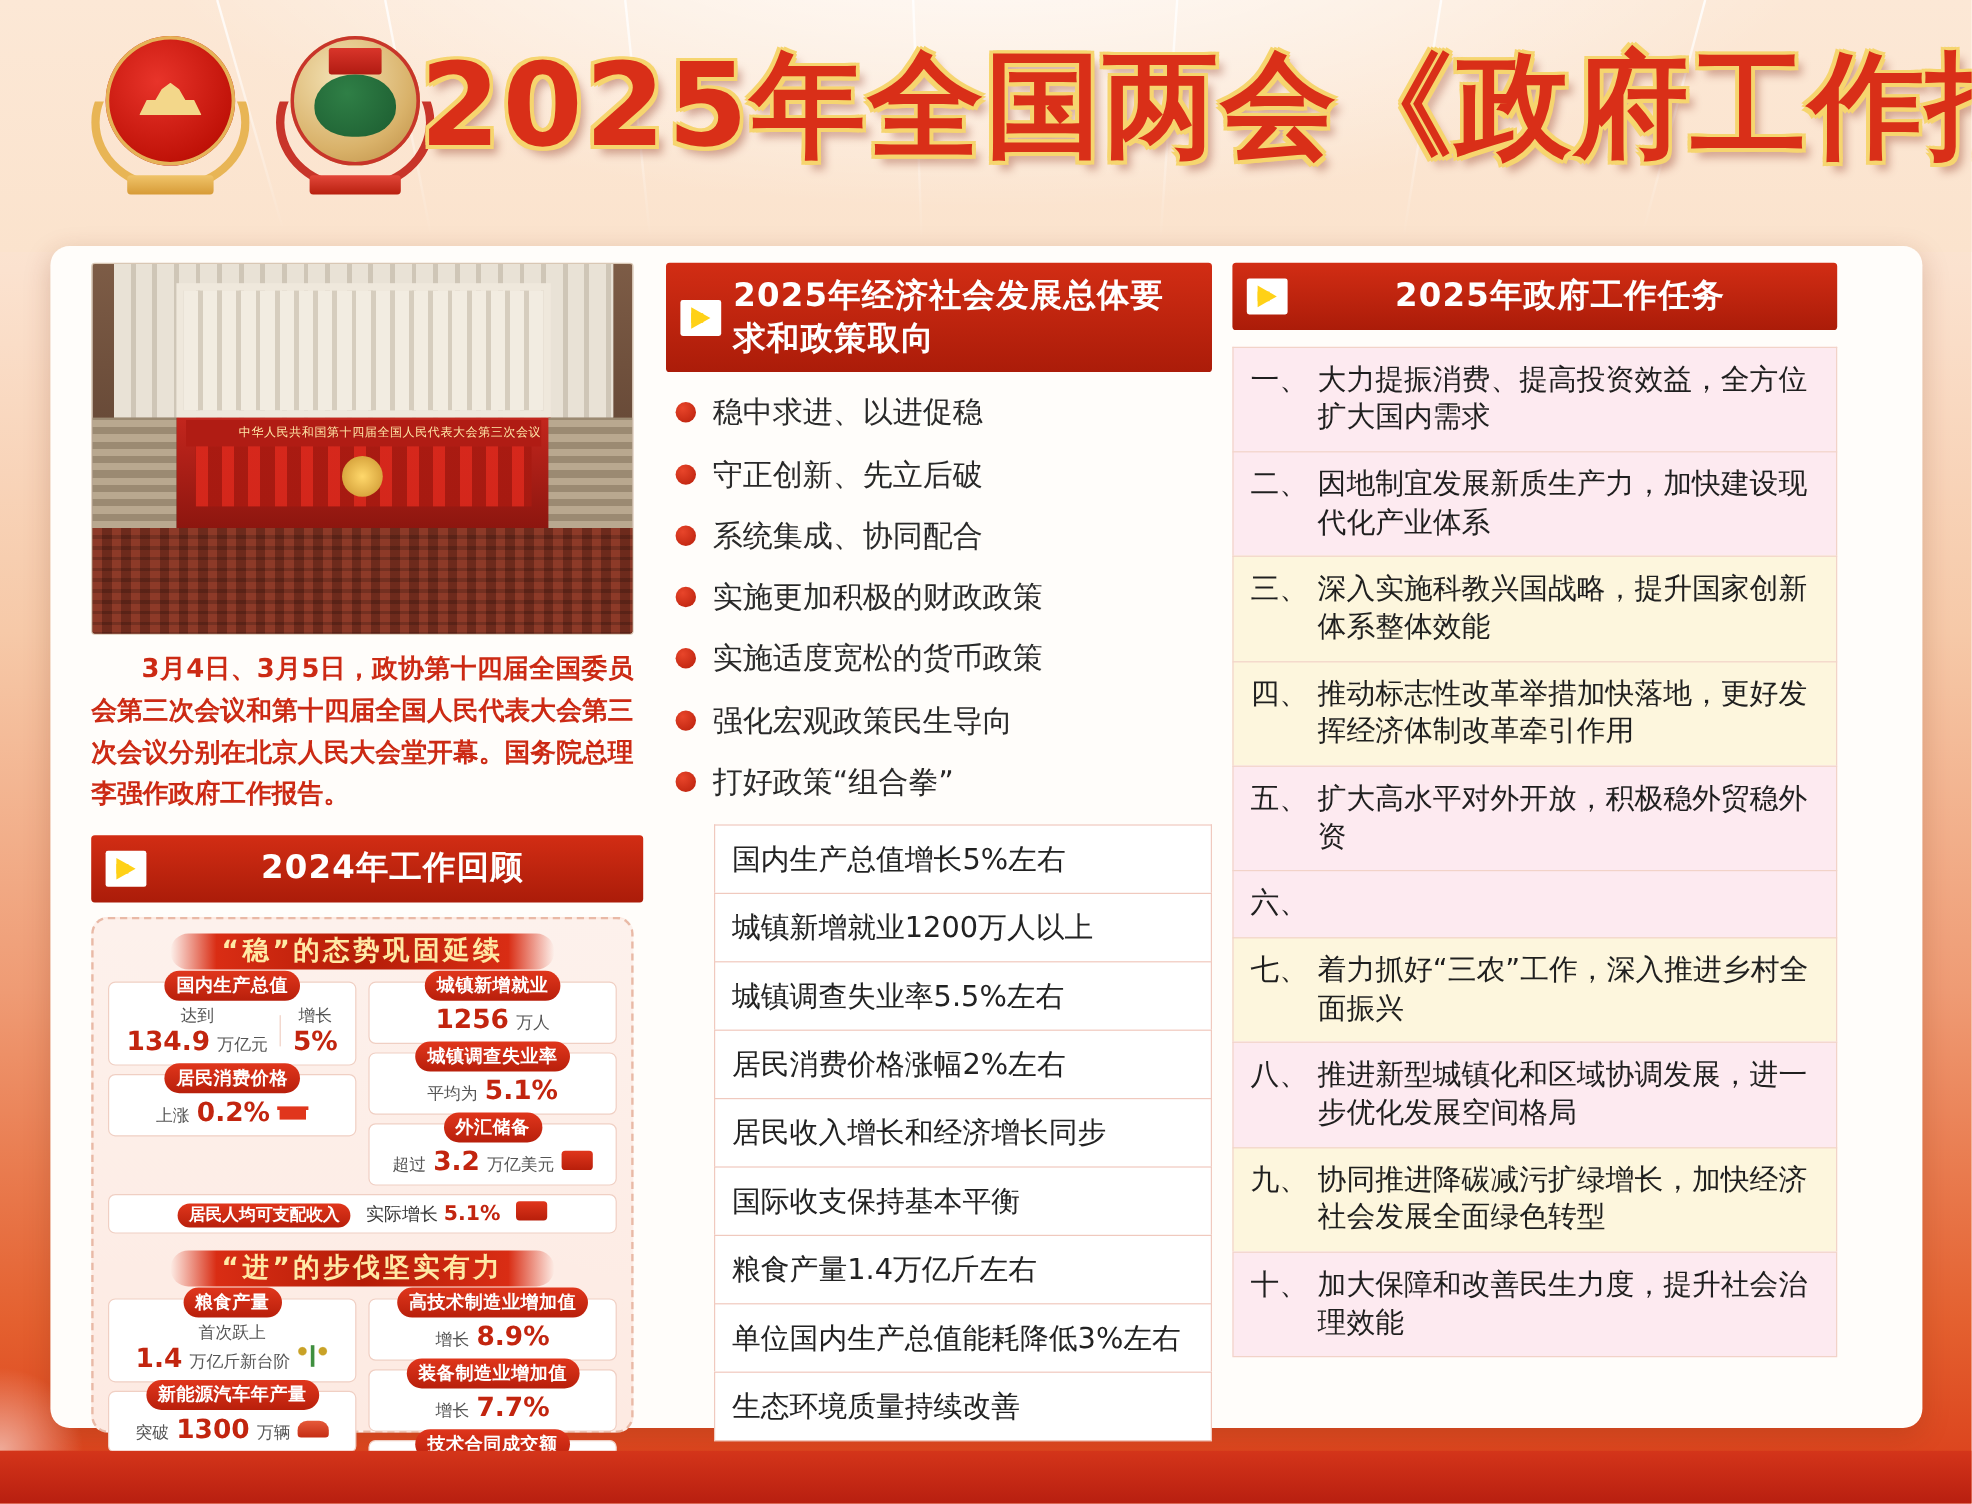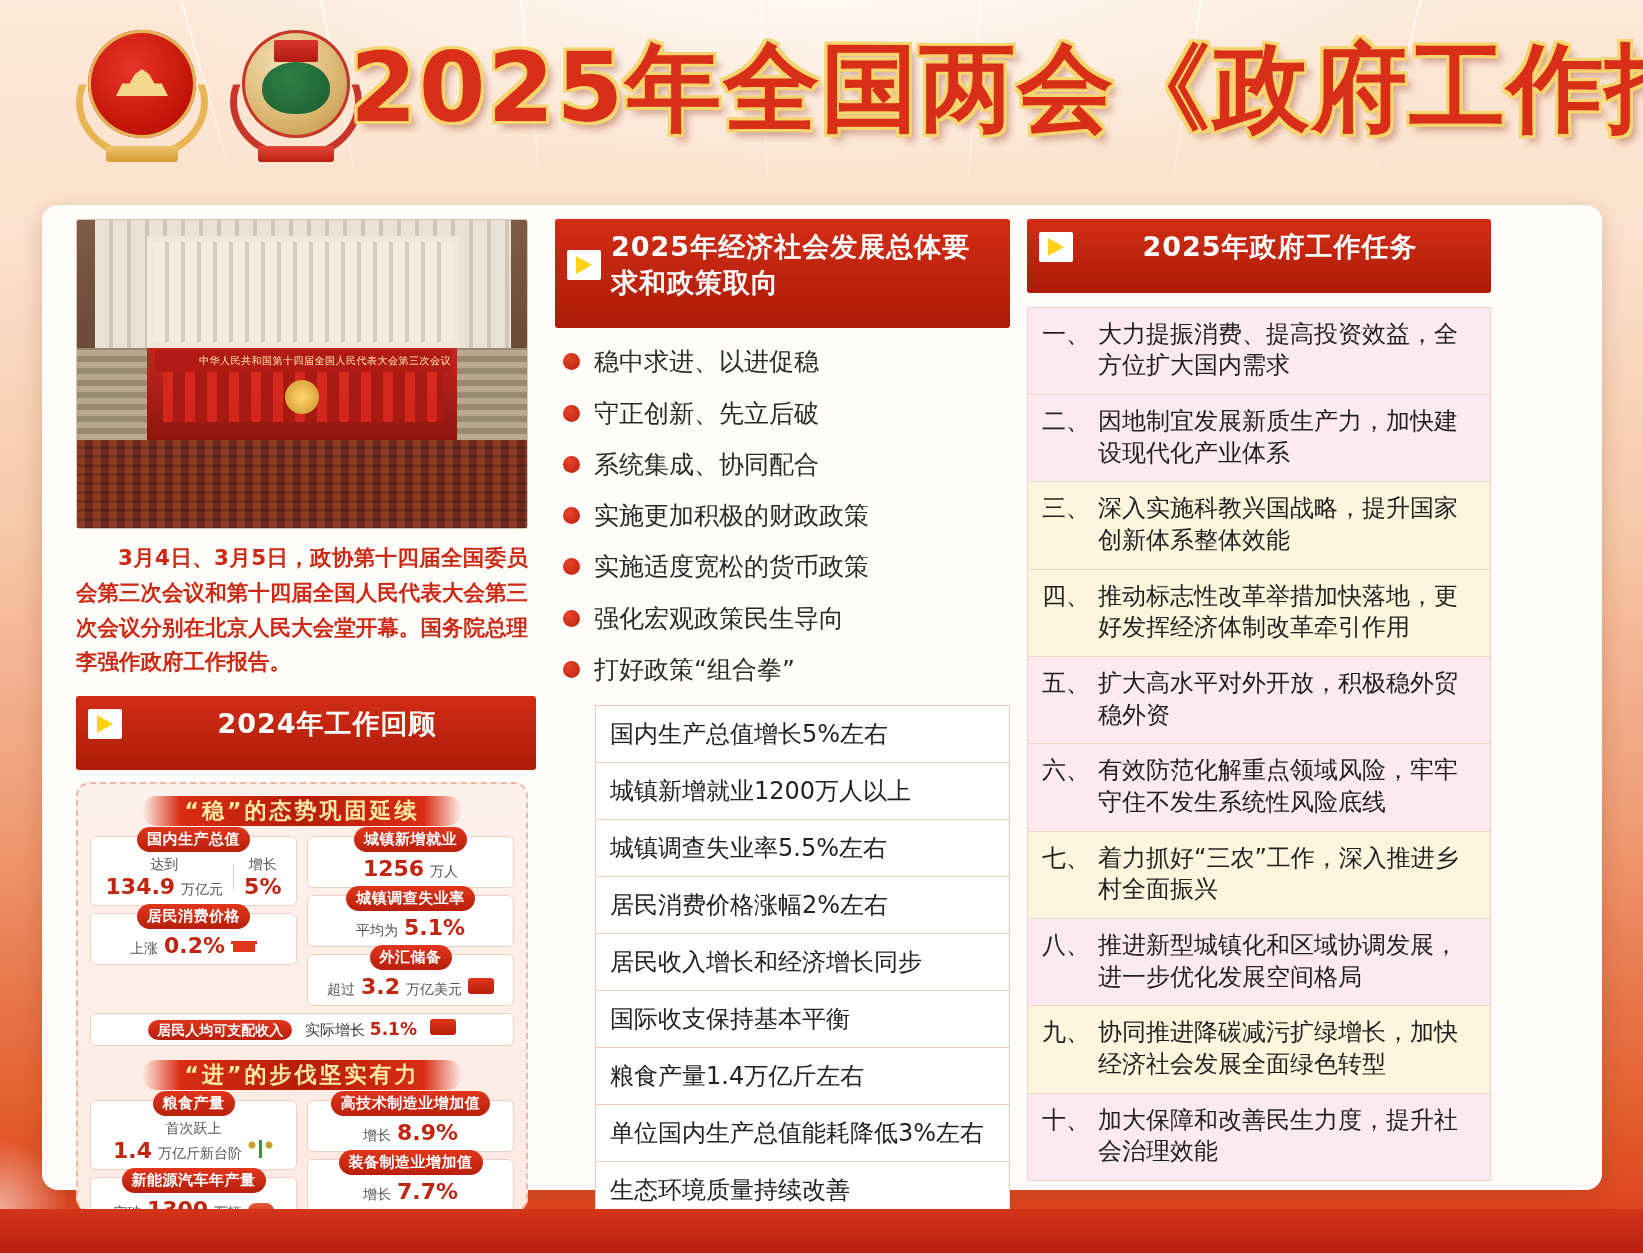--- a/index.html
+++ b/index.html
@@ -93,21 +93,21 @@
   
   .card {
     position:absolute; left:42px; top:205px; width:1560px; height:985px;
     background:#fffdfa; border-radius:16px;
     box-shadow:0 6px 22px rgba(120,40,12,.22);
   }
 
   
   .col-left  { position:absolute; left:34px;  top:14px;  width:460px; }
   .col-mid   { position:absolute; left:513px; top:14px;  width:455px; }
-  .col-right { position:absolute; left:985px; top:14px;  width:464px; }
+  .col-right { position:absolute; left:985px; top:14px;  width:504px; }
 
   
   .photo {
     width:452px; height:310px; border-radius:3px; position:relative; overflow:hidden;
     background:linear-gradient(180deg,#7d5c46,#4d3325);
     border:1px solid #d9c7b4;
   }
   .photo .hall-wall {
     position:absolute; left:18px; top:0; width:416px; height:128px;
     background:
@@ -155,21 +155,21 @@
     margin-top:12px; width:452px;
     font-family:"DejaVu Sans", sans-serif;
     font-size:21.5px; line-height:1.62; font-weight:bold; color:#cc2a14;
     text-indent:42px; text-align:justify;
   }
 
   
   .banner {
     position:relative; display:flex; align-items:center; gap:10px;
     background:linear-gradient(180deg,#d22d14,#ab1c09);
-    border-radius:3px; padding:10px 14px 28px 12px;
+    border-radius:3px; padding:10px 14px 10px 12px;
   }
   .banner .arrow-box {
     width:34px; height:30px; background:#fff; border-radius:2px;
     display:flex; align-items:center; justify-content:center; flex:0 0 auto;
   }
   .banner .arrow-box .tri {
     width:0; height:0; border-left:16px solid #ffd117;
     border-top:9px solid transparent; border-bottom:9px solid transparent;
     position:relative;
   }
@@ -532,21 +532,20 @@
       <div class="task cream">
           <span class="num">四、</span>
           <span class="txt">推动标志性改革举措加快落地，更好发挥经济体制改革牵引作用</span>
         </div>
       <div class="task pink">
           <span class="num">五、</span>
           <span class="txt">扩大高水平对外开放，积极稳外贸稳外资</span>
         </div>
       <div class="task pink">
           <span class="num">六、</span>
-          <span class="txt">有效防范化解重点领域风险，牢牢守住不发生系统性风险底线</span>
         </div>
       <div class="task cream">
           <span class="num">七、</span>
           <span class="txt">着力抓好“三农”工作，深入推进乡村全面振兴</span>
         </div>
       <div class="task pink">
           <span class="num">八、</span>
           <span class="txt">推进新型城镇化和区域协调发展，进一步优化发展空间格局</span>
         </div>
       <div class="task cream">

